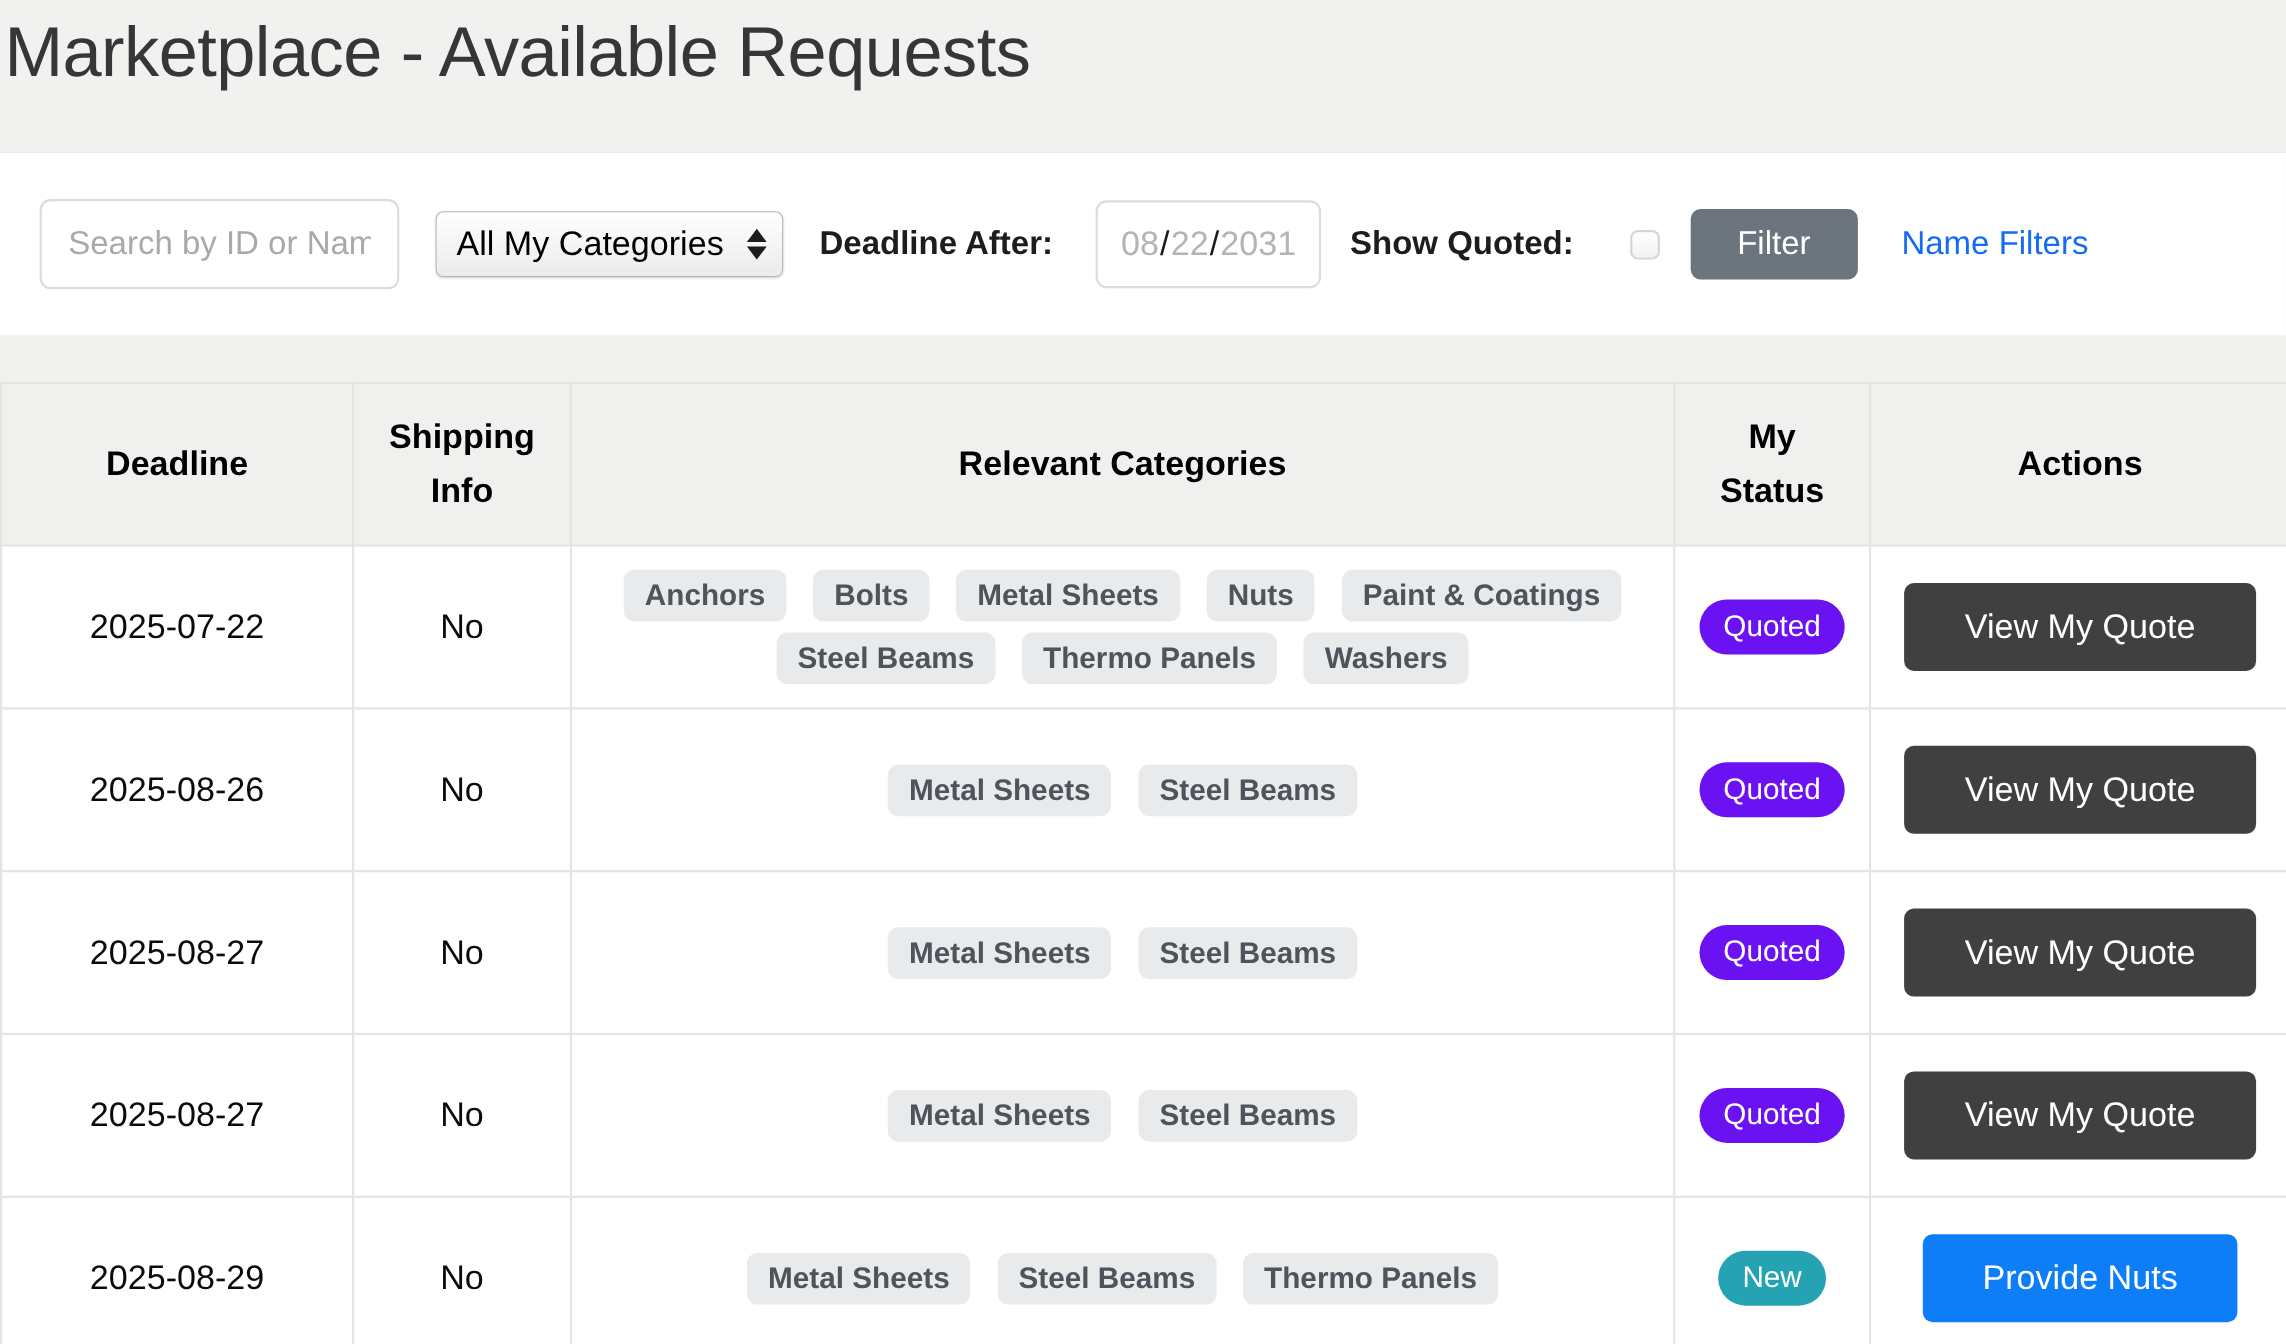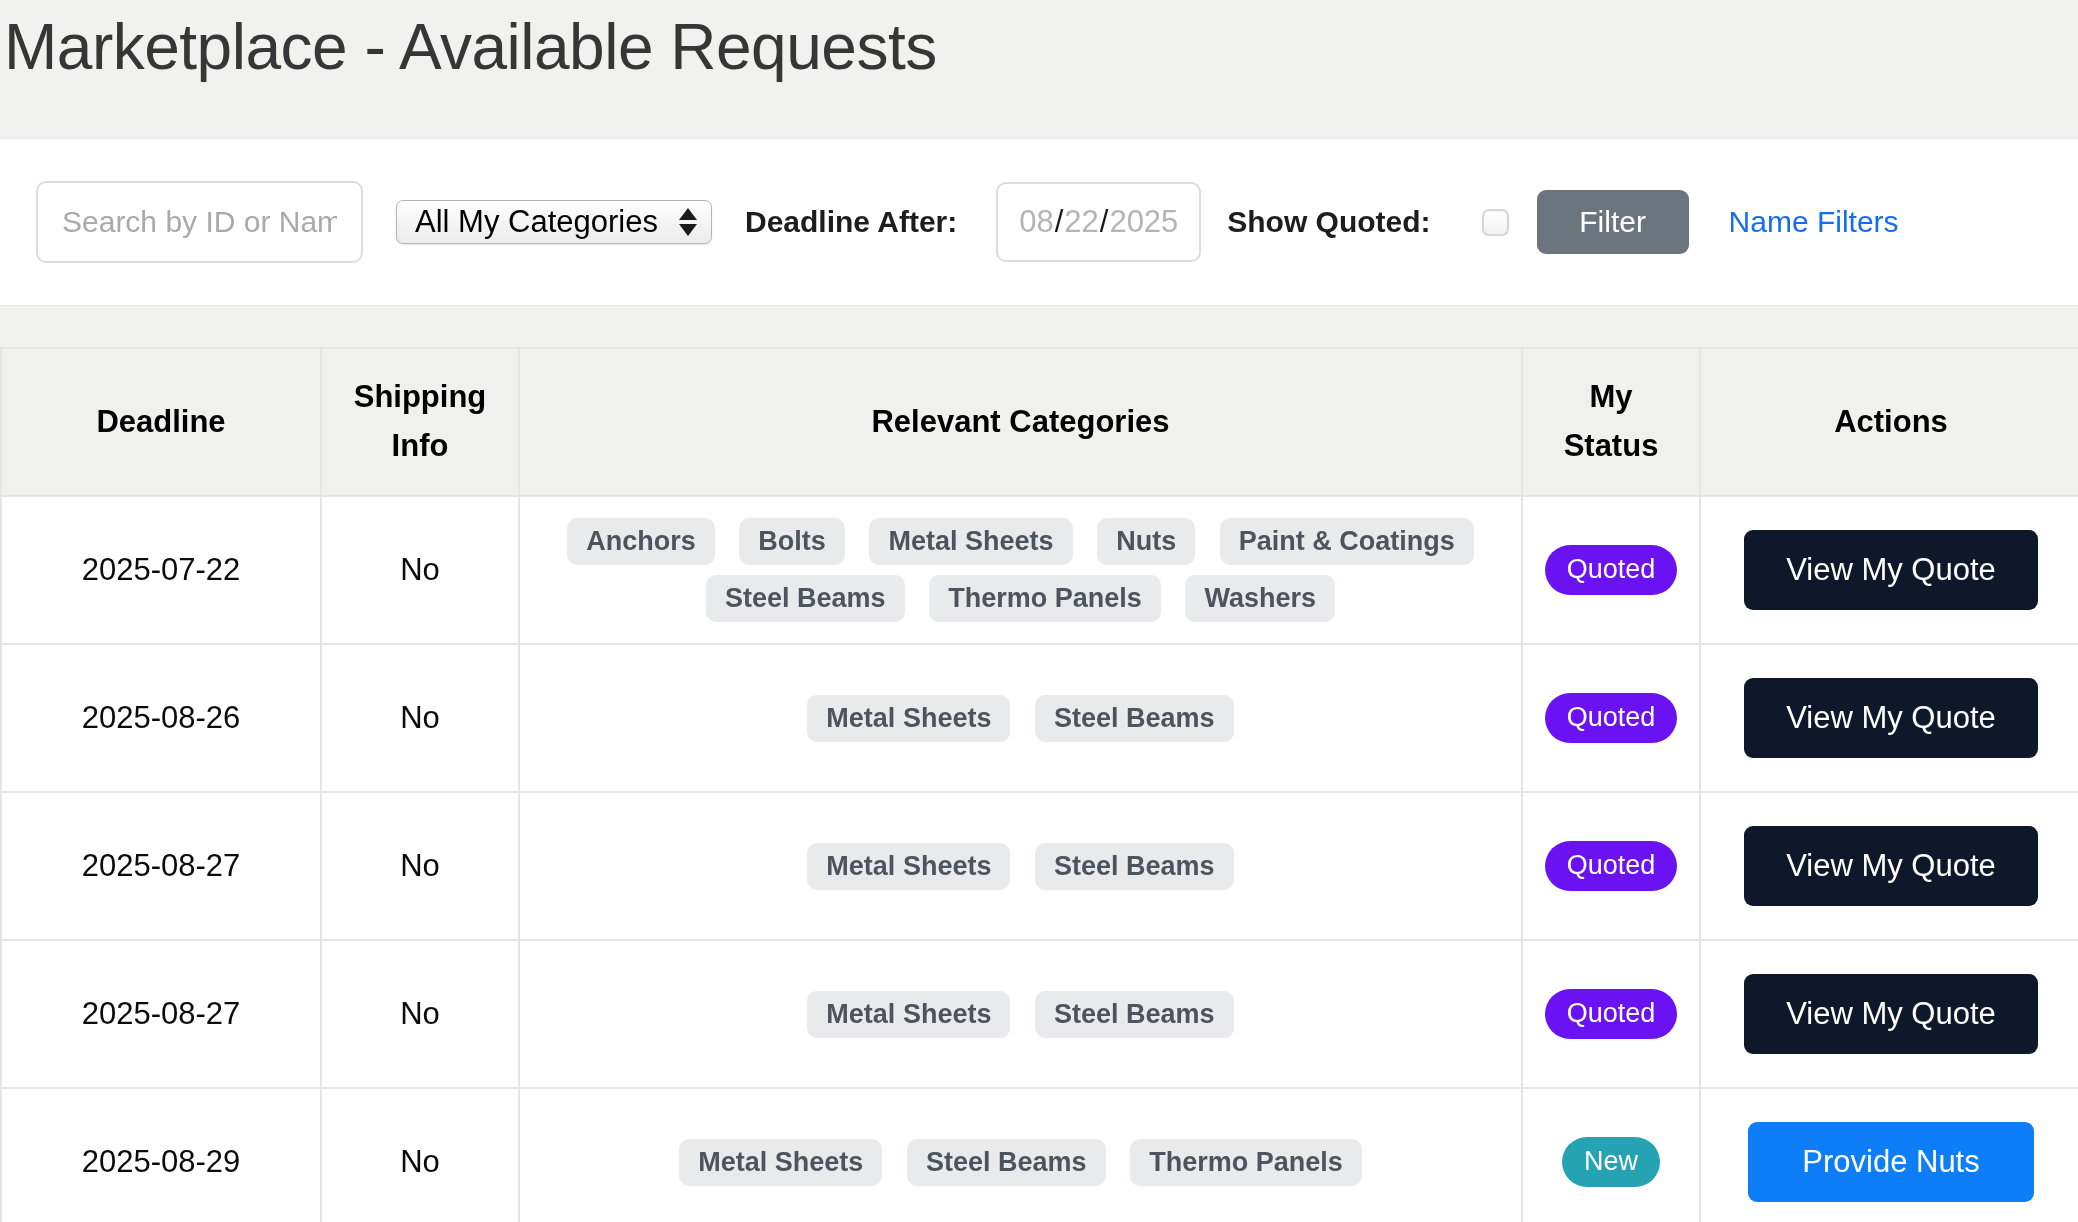--- a/index.html
+++ b/index.html
@@ -38,21 +38,21 @@
     padding: 0 24px;
     font-size: 30px;
     color: #333;
     background: #fff;
     outline: none;
     font-family: "Liberation Sans", sans-serif;
   }
   .search-input::placeholder { color: #a9a9a9; }
   .category-select {
     margin-left: 33px;
-    width: 316px; height: 44px;
+    width: 316px; height: 60px;
     border: 1px solid #b5b5b5;
     border-radius: 7px;
     background: linear-gradient(#ffffff, #ebebeb);
     box-shadow: 0 1px 2px rgba(0,0,0,0.10);
     display: flex;
     align-items: center;
     justify-content: space-between;
     padding: 0 14px 0 18px;
     font-size: 31px;
     color: #000;
@@ -167,21 +167,21 @@
   .action-btn {
     border: none;
     color: #ffffff;
     font-size: 31px;
     border-radius: 9px;
     height: 80px;
     cursor: pointer;
     font-family: "Liberation Sans", sans-serif;
     white-space: nowrap;
   }
-  .action-btn--secondary { background: #0f172a; width: 294px; }
+  .action-btn--secondary { background: #404040; width: 320px; }
   .action-btn--primary   { background: #0d7ef8; width: 286px; }
 </style>
 </head>
 <body>
 
 <h1 class="page-title">Marketplace - Available Requests</h1>
 
 <div class="filter-card">
   <input class="search-input" type="text" placeholder="Search by ID or Name" style="">
 
@@ -193,21 +193,21 @@
     </span>
   </div>
 
   <span class="filter-label lbl-deadline">Deadline After:</span>
 
   <div class="date-input">
     <span class="date-seg">08</span>
     <span class="date-slash">/</span>
     <span class="date-seg">22</span>
     <span class="date-slash">/</span>
-    <span class="date-seg">2025</span>
+    <span class="date-seg">2031</span>
   </div>
 
   <span class="filter-label lbl-quoted">Show Quoted:</span>
 
   <div class="checkbox"></div>
 
   <button class="filter-button">Filter</button>
 
   <a class="clear-link">Name Filters</a>
 </div>

